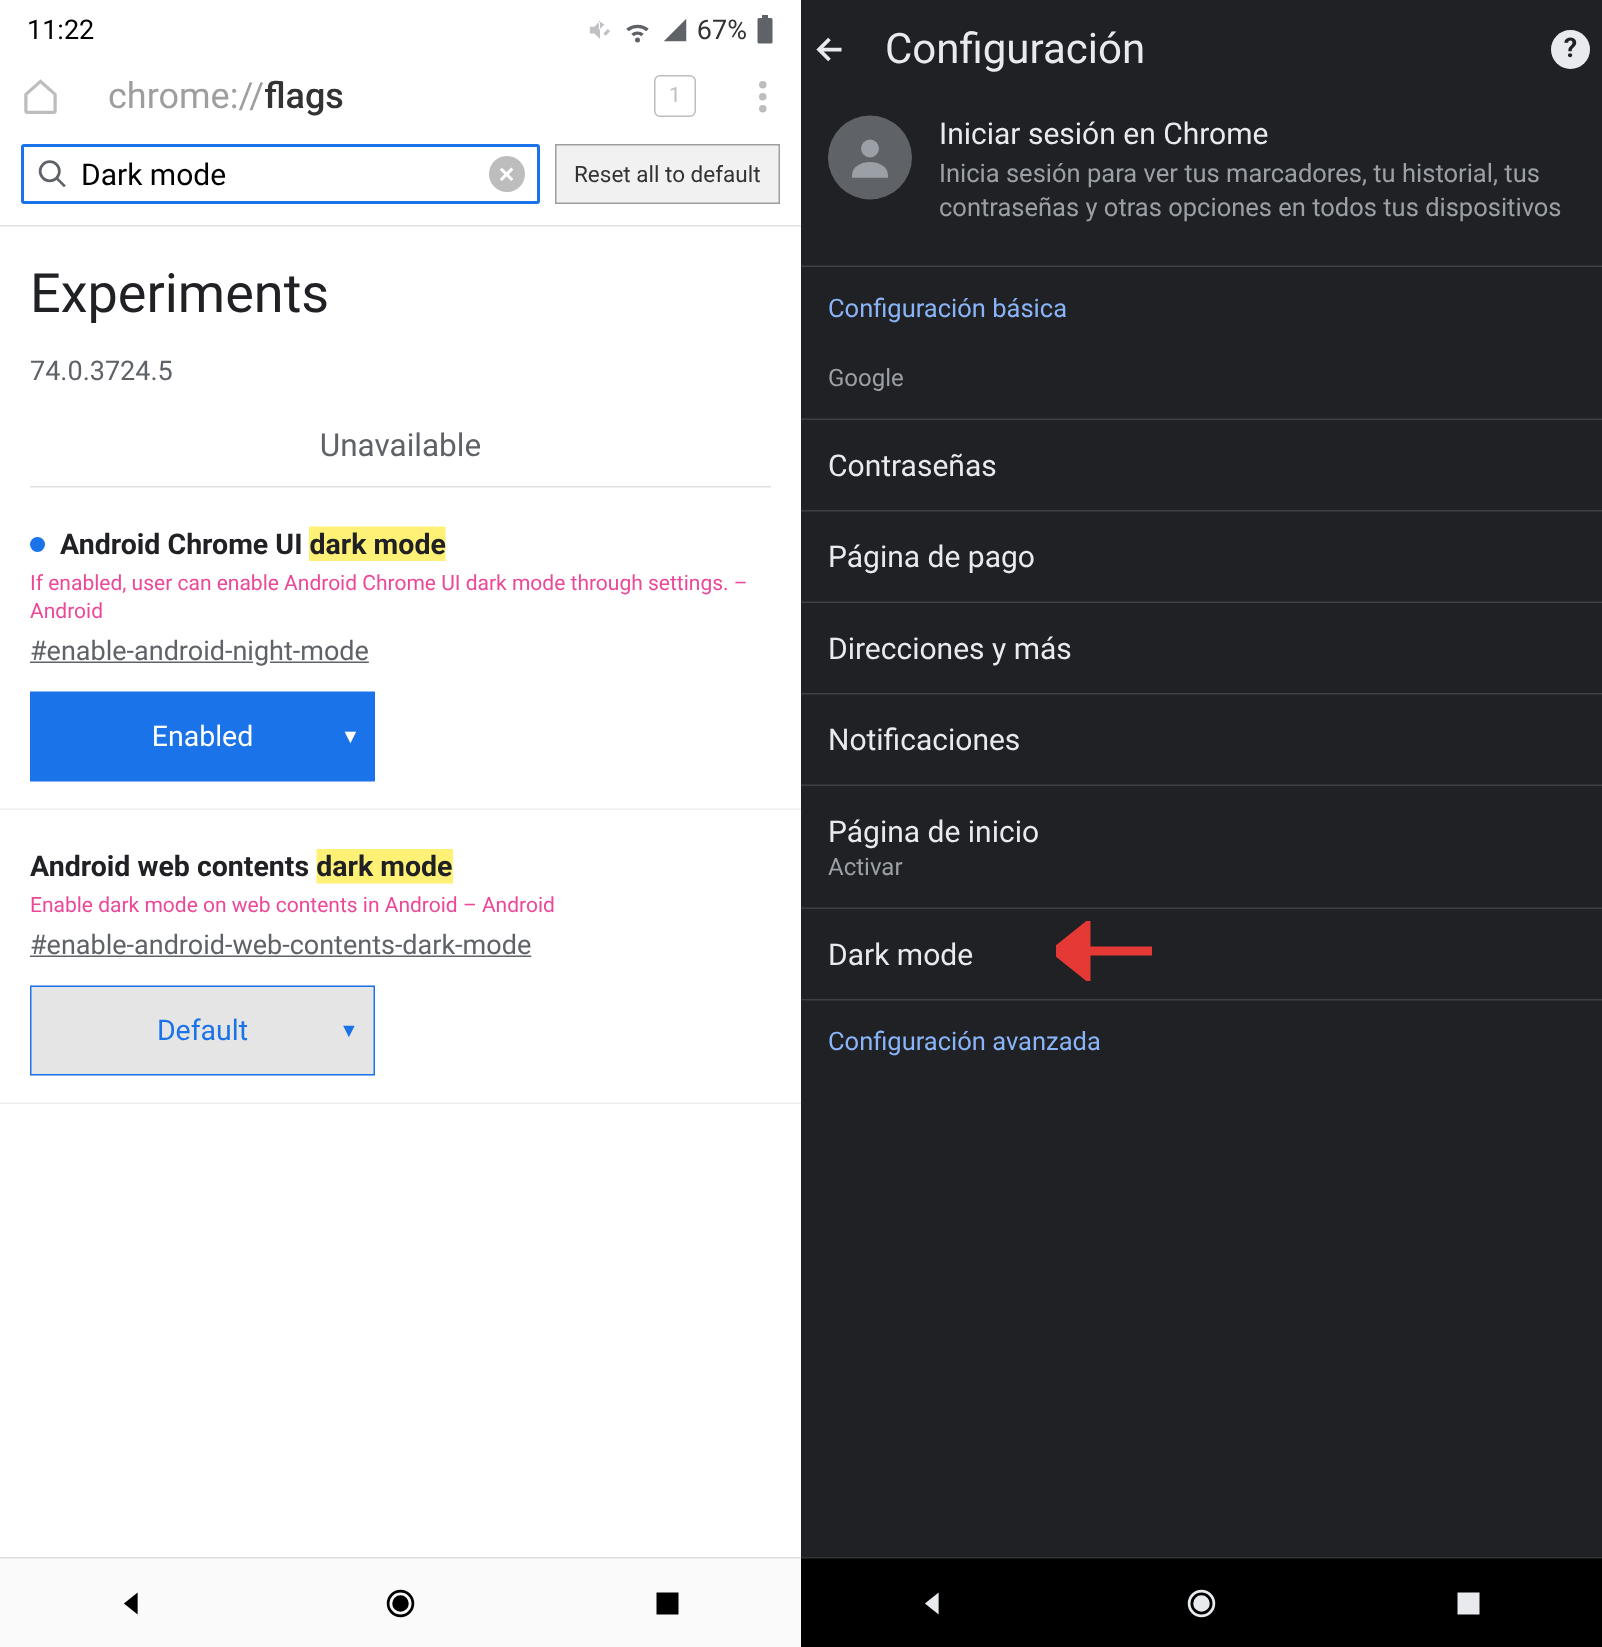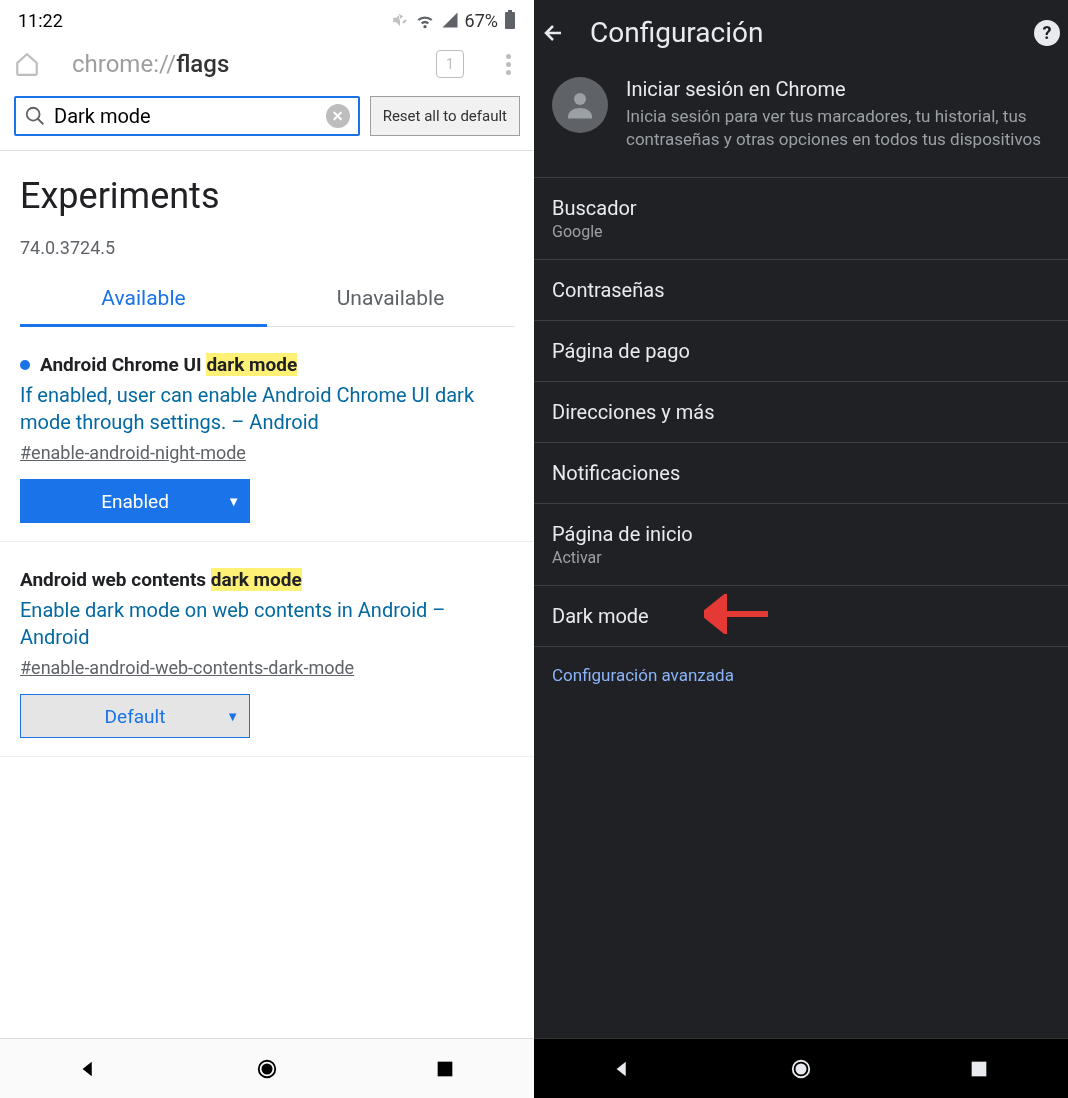--- a/index.html
+++ b/index.html
@@ -38,23 +38,23 @@
 .exp-version { font-size:18px; color:#5f6368; margin-bottom:18px; }
 .tabs { display:flex; }
 .tab { flex:1; text-align:center; font-size:21px; padding:10px 0 14px; color:#5f6368; border-bottom:1px solid #e0e0e0; }
 .tab.active { color:#1a73e8; border-bottom:3px solid #1a73e8; font-weight:400; }
 
 .flag { padding:26px 20px 18px; border-bottom:1px solid #eee; }
 .flag-head { display:flex; align-items:center; gap:10px; margin-bottom:6px; }
 .dot { width:10px; height:10px; border-radius:50%; background:#1a73e8; }
 .flag-name { font-size:19px; font-weight:700; color:#202124; }
 .hl { background:#fff176; }
-.flag-desc { font-size:20px; color:#0369a1; line-height:1.35; margin-bottom:6px; }
+.flag-desc { font-size:14px; color:#ec4899; line-height:1.35; margin-bottom:6px; }
 .flag-id { font-size:18px; color:#5f6368; text-decoration:underline; margin-bottom:16px; display:block; }
-.dd { width:230px; height:44px; display:flex; align-items:center; justify-content:center; position:relative; font-size:19px; }
+.dd { width:230px; height:60px; display:flex; align-items:center; justify-content:center; position:relative; font-size:19px; }
 .dd.enabled { background:#1a73e8; color:#fff; }
 .dd.default { border:1.5px solid #1a73e8; color:#1a73e8; background:#e5e5e5; }
 .dd .caret { position:absolute; right:10px; font-size:13px; }
 
 
 .set-header { display:flex; align-items:center; padding:16px 8px 18px; gap:24px; }
 .back-arrow { width:24px; height:24px; color:#e8eaed; }
 .set-title { font-size:28px; font-weight:400; flex:1; }
 .help-circle { width:26px; height:26px; border-radius:50%; background:#e8eaed; color:#202124; display:flex; align-items:center; justify-content:center; font-size:18px; font-weight:700; }
 
@@ -130,21 +130,20 @@
     </div>
     <button class="reset-btn">
         <span>Reset all to default</span>
       </button>
   </div>
 
   <div class="exp-block">
     <div class="exp-title">Experiments</div>
     <div class="exp-version">74.0.3724.5</div>
     <div class="tabs">
-      <div class="tab active">Available</div>
       <div class="tab">Unavailable</div>
     </div>
   </div>
 
   <div id="flags-container">
       <div class="flag">
     <div class="flag-head">
       <div class="dot"></div>
       <span class="flag-name">Android Chrome UI <span class="hl">dark mode</span></span>
     </div>
@@ -193,23 +192,23 @@
           <circle cx="12" cy="8" r="4"></circle>
           <path d="M4 20c0-4 4-6 8-6s8 2 8 6v1H4v-1z"></path>
         </svg>
     </div>
     <div class="signin-text">
       <div class="signin-title">Iniciar sesión en Chrome</div>
       <div class="signin-sub">Inicia sesión para ver tus marcadores, tu historial, tus contraseñas y otras opciones en todos tus dispositivos</div>
     </div>
   </div>
 
+  <div class="section-label">Configuración básica</div>
   <div id="settings-basic">
       <div class="set-item">
-        <div class="t1">Buscador</div>
         <div class="t2">Google</div>
       </div>
       <div class="set-item">
         <div class="t1">Contraseñas</div>
       </div>
       <div class="set-item">
         <div class="t1">Página de pago</div>
       </div>
       <div class="set-item">
         <div class="t1">Direcciones y más</div>

